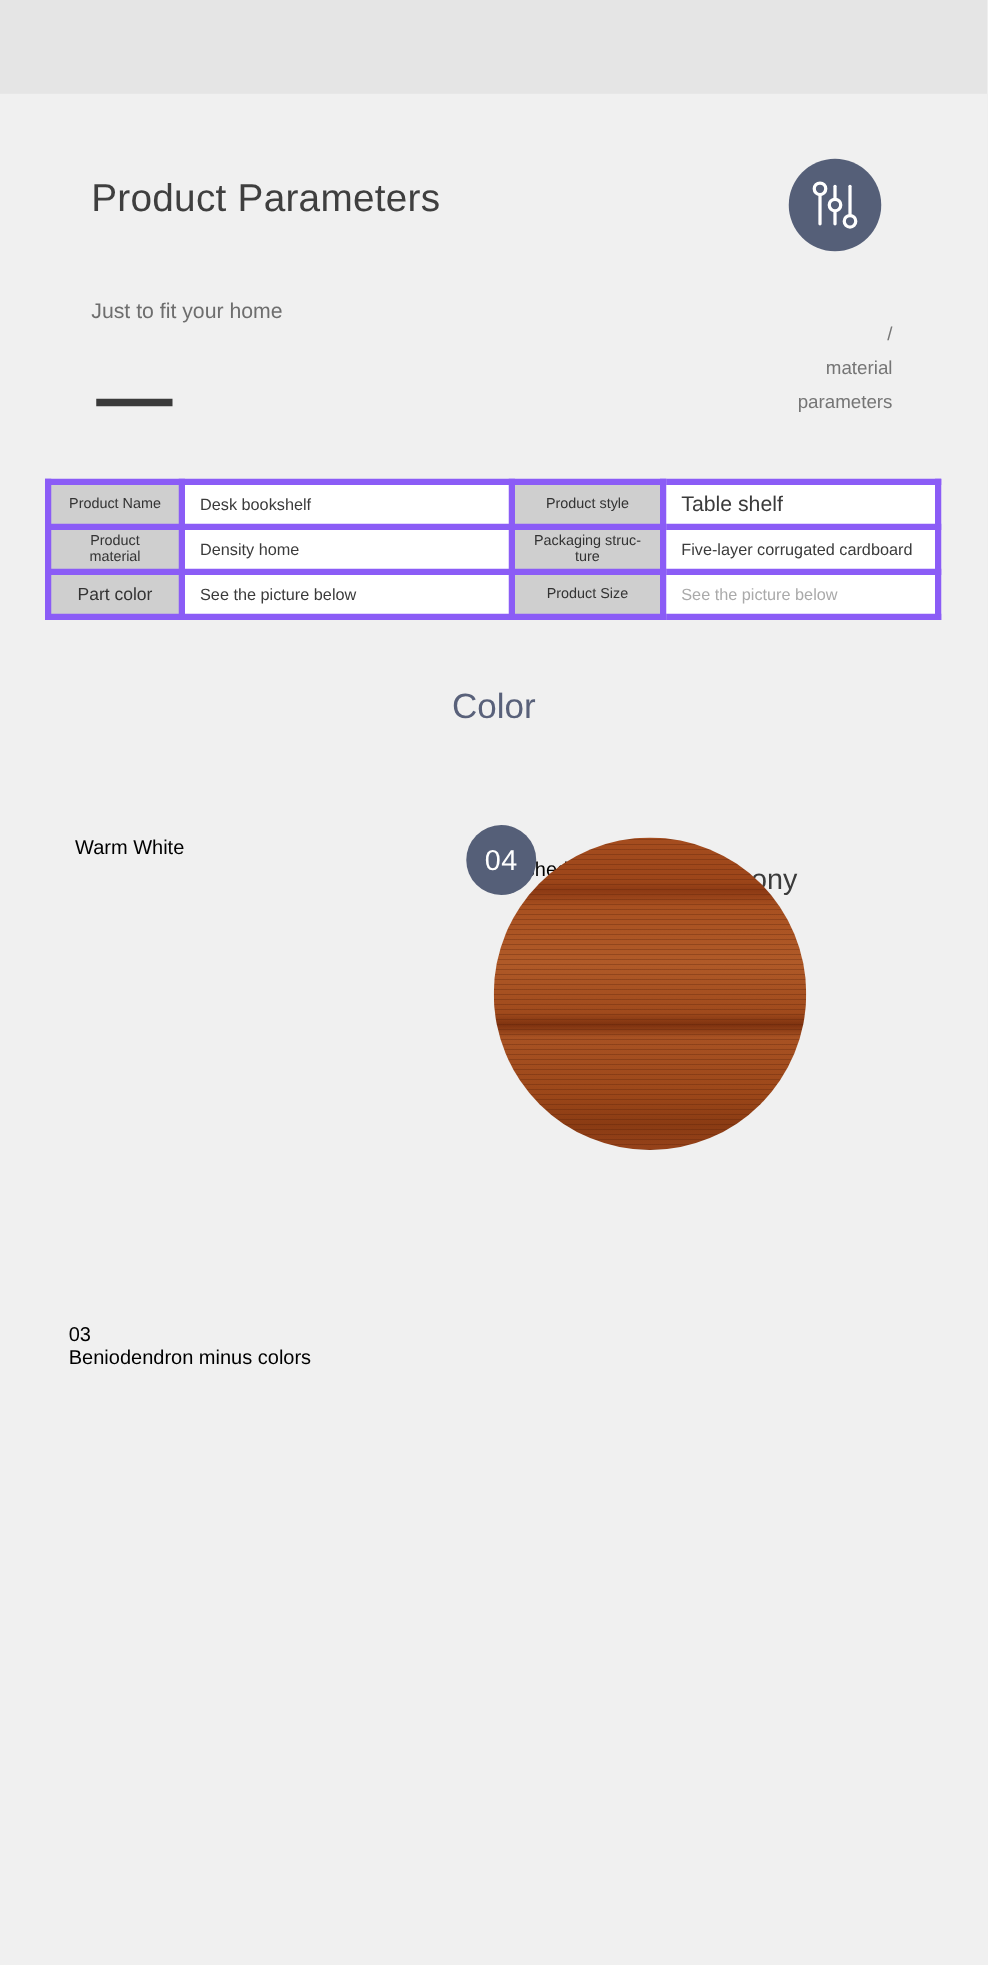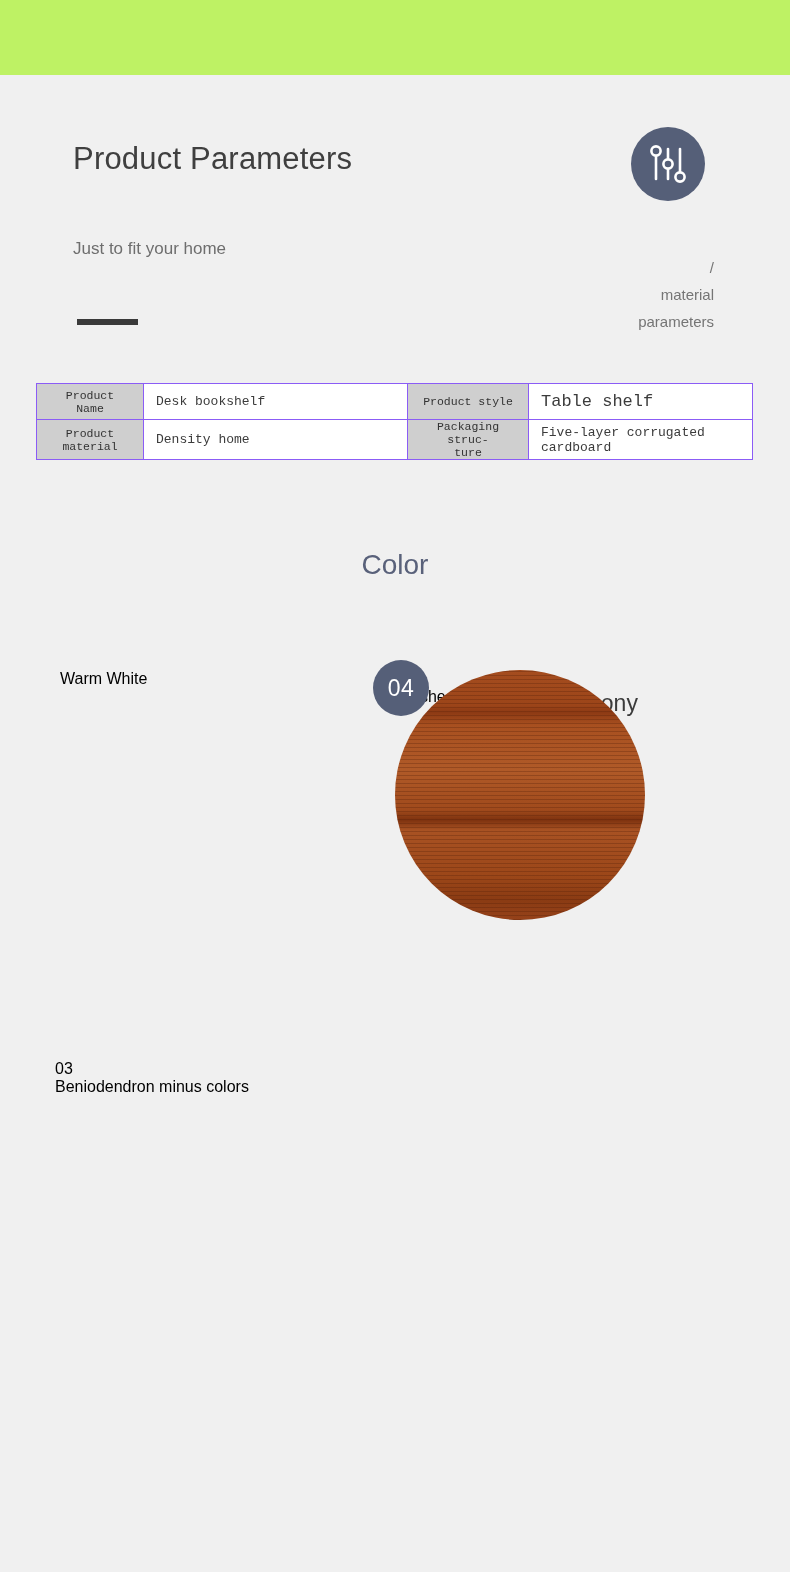--- a/index.html
+++ b/index.html
@@ -9,21 +9,21 @@
     height: 1572px;
     background: #ffffff;
     font-family: "Liberation Sans", sans-serif;
     overflow: hidden;
   }
 
   .page {
     position: relative;
     width: 790px;
     height: 1572px;
-    background: #bef264;
+    background: #e5e5e5;
   }
 
   .body-bg {
     position: absolute;
     left: 0;
     top: 75px;
     width: 790px;
     height: 1497px;
     background: #f0f0f0;
   }
@@ -81,24 +81,23 @@
   
   .spec-table {
     position: absolute;
     left: 36px;
     top: 383px;
     width: 717px;
     border-collapse: collapse;
     table-layout: fixed;
   }
   .spec-table td {
-    border: 1px solid #8b5cf6;
+    border: 5px solid #8b5cf6;
     padding: 0 12px;
     vertical-align: middle;
-    font-family: Liberation Mono, monospace;
   }
   .spec-table tr { height: 36px; }
 
   .cell-label {
     background: #cfcfcf;
     color: #333333;
     text-align: center;
     font-size: 11.5px;
     line-height: 13px;
   }
@@ -225,20 +224,26 @@
       </tr>
       <tr>
         <td class="cell-label lbl-w">Product material</td>
         <td class="cell-value val-w1">Density home</td>
         <td class="cell-label lbl-w2">
           <div>Packaging struc-</div>
           <div>ture</div>
         </td>
         <td class="cell-value">Five-layer corrugated cardboard</td>
       </tr>
+      <tr>
+        <td class="cell-label lbl-w fs-mid">Part color</td>
+        <td class="cell-value val-w1">See the picture below</td>
+        <td class="cell-label lbl-w2">Product Size</td>
+        <td class="cell-value muted">See the picture below</td>
+      </tr>
     </tbody>
   </table>
 
   <div class="color-heading">Color</div>
 
   <div class="swatch-grid">
 
     <div class="swatch-cell sc-1">
       <div class="caption cap-sm">Warm White</div>
     </div>

